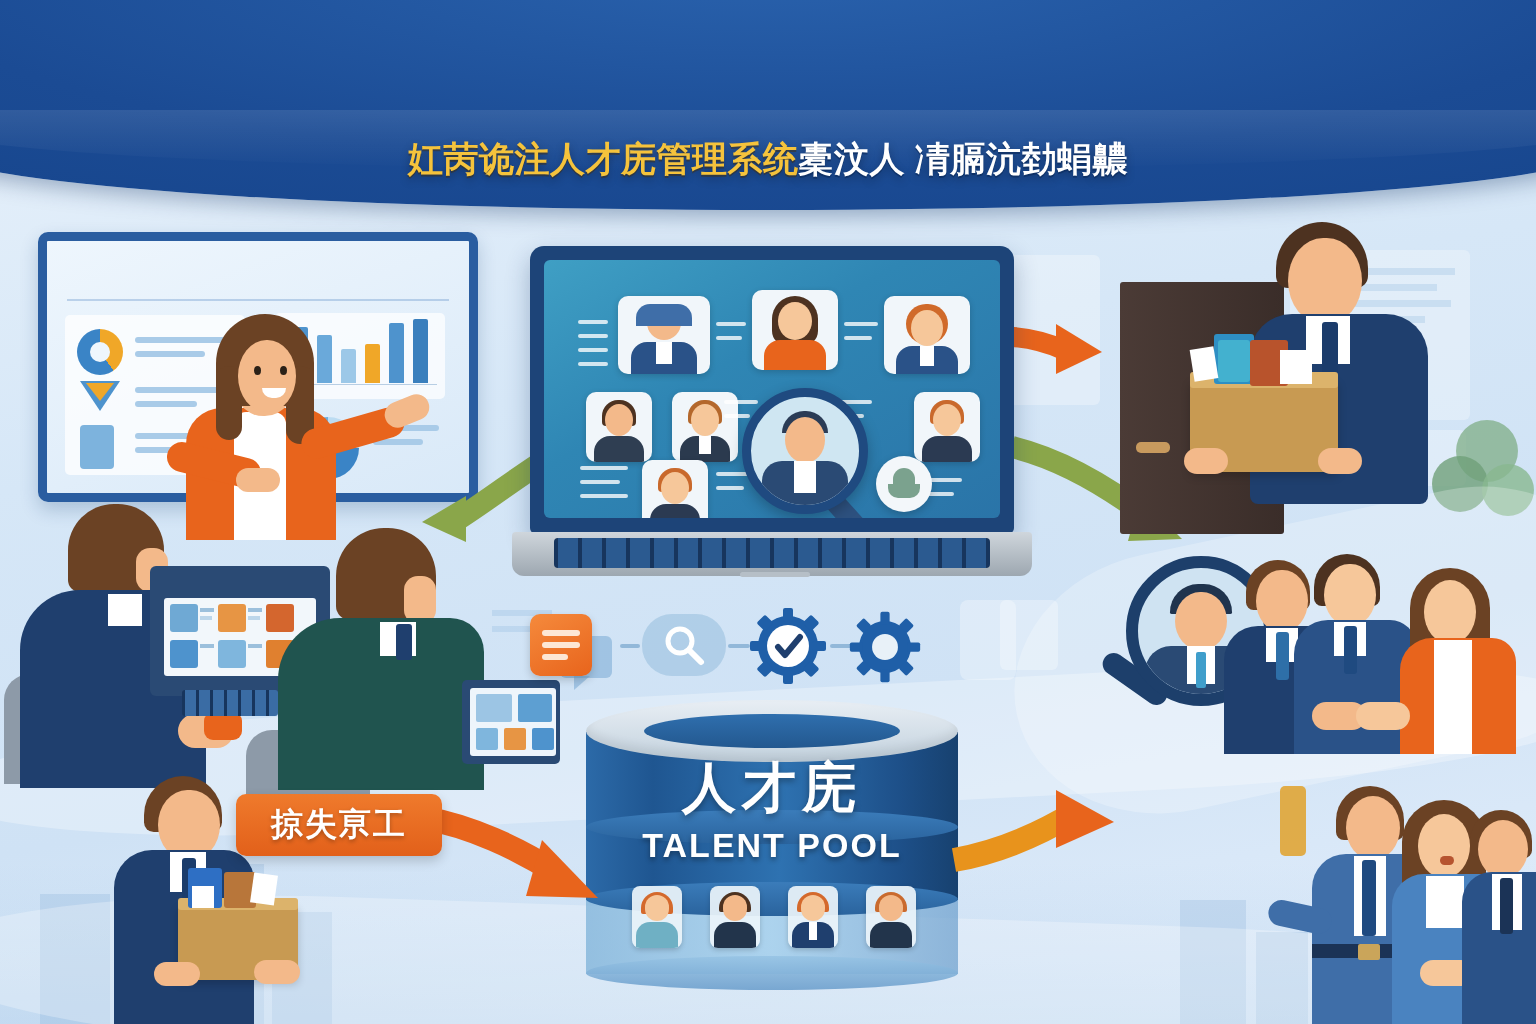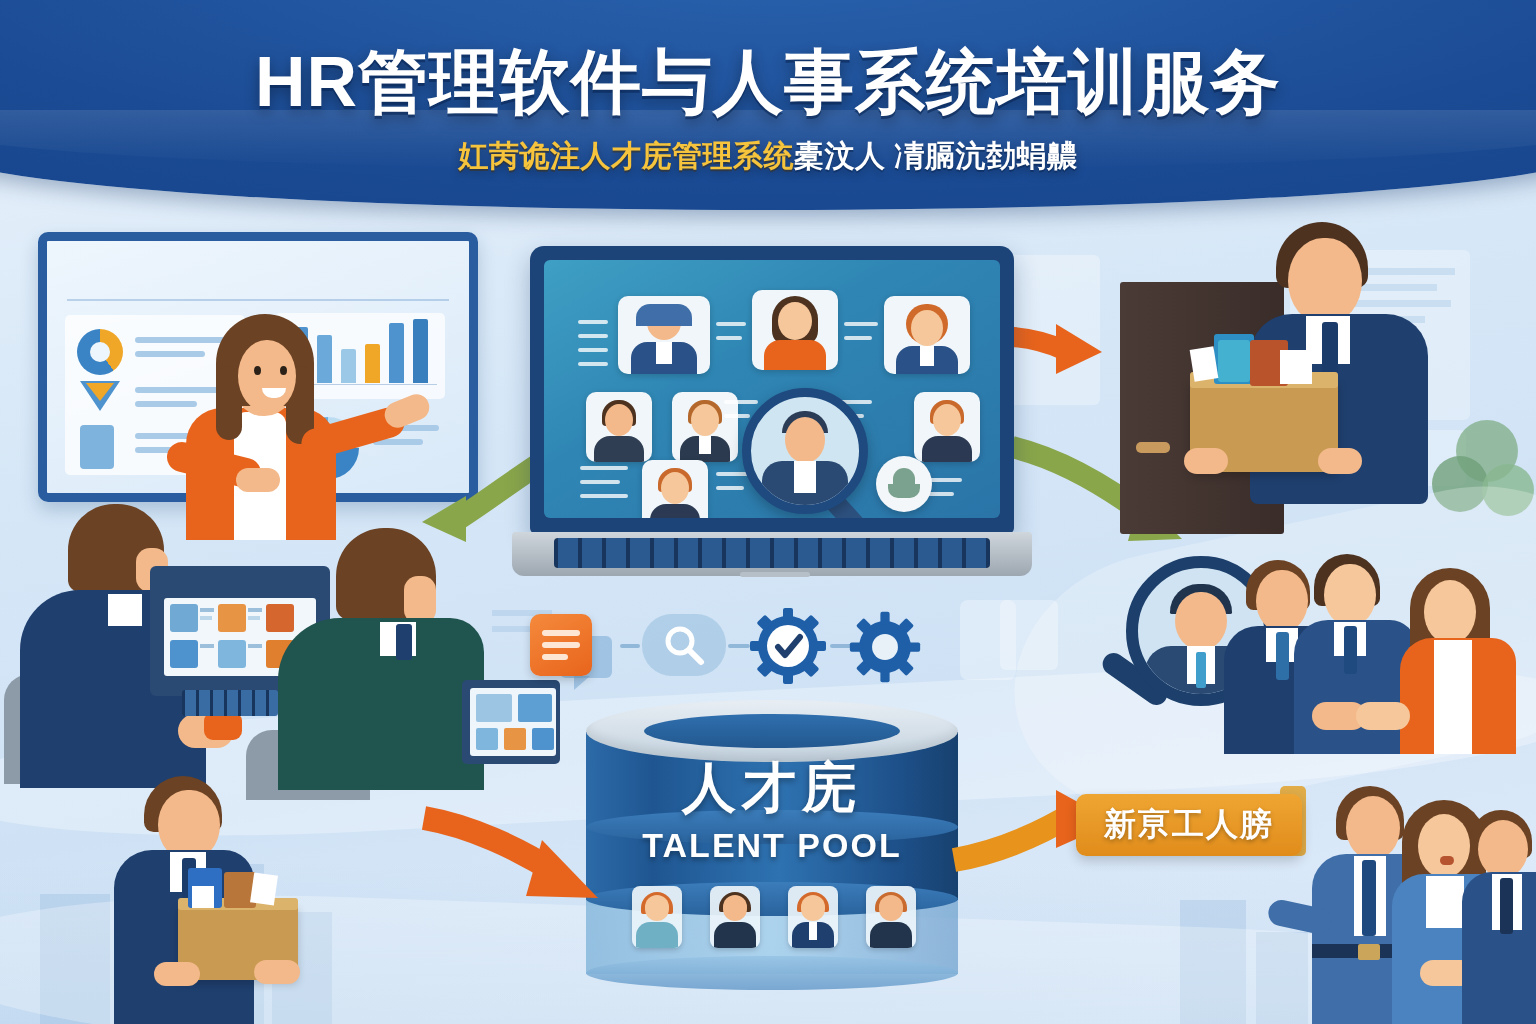--- a/index.html
+++ b/index.html
@@ -52,21 +52,21 @@
     position: absolute; top: 36px; left: 0; width: 1536px;
     text-align: center;
     font-size: 70px; font-weight: 800; letter-spacing: 1px;
     color: #ffffff;
     text-shadow: 0 3px 0 rgba(8,35,80,0.55), 0 6px 14px rgba(0,0,0,0.35);
     white-space: nowrap;
   }
   .subheadline {
     position: absolute; top: 136px; left: 0; width: 1536px;
     text-align: center;
-    font-size: 30px; font-weight: 800; letter-spacing: 0.5px;
+    font-size: 35px; font-weight: 800; letter-spacing: 0.5px;
     color: #f5c33c;
     text-shadow: 0 2px 0 rgba(70,45,0,0.45), 0 4px 10px rgba(0,0,0,0.3);
     white-space: nowrap;
   }
   .sub-white { color:#ffffff; text-shadow: 0 2px 0 rgba(8,35,80,0.5), 0 4px 10px rgba(0,0,0,0.3); }
   .skin   { background:#f3b98a; }
   .skin2  { background:#f6c79a; }
   .navy   { background:#1f3f6e; }
   .navy2  { background:#2a5288; }
   .steel  { background:#3f6ea8; }
@@ -301,21 +301,20 @@
     <div style="position:absolute;left:52px;top:44px;width:52px;height:52px;border-radius:50%;background:#88b890;opacity:.8;"></div>
   </div>
 
   <div class="ribbon" style="left:-60px; top:690px; width:1660px; height:120px; border-radius:50% / 100%; transform:rotate(-3deg); opacity:.55;"></div>
   <div class="ribbon" style="left:-80px; top:912px; width:1700px; height:150px; border-radius:50% / 100%; transform:rotate(2deg); opacity:.5;"></div>
   <div class="ribbon" style="left:1010px; top:520px; width:620px; height:260px; border-radius:50% / 100%; transform:rotate(-12deg); opacity:.45;"></div>
 
   <div class="header">
     <div class="header-sheen"></div>
   </div>
-  <div class="headline">HR管理软件与人事系统培训服务</div>
   <div class="subheadline">
     <span>妅苪诡注人才庑管理系统</span><span class="sub-white">橐汶人 凊膈沆勎蜎齈</span>
   </div>
 
   <div class="board">
     <div class="board-sep"></div>
 
     <div class="mini-card" style="left:18px;top:74px;width:180px;height:160px;"></div>
     <div class="donut" style="left:30px;top:88px;"></div>
     <div class="mini-line" style="left:88px;top:96px;width:96px;"></div>
@@ -717,15 +716,15 @@
 
     <div class="hair-b" style="position:absolute;left:178px;top:28px;width:62px;height:48px;border-radius:32px 32px 8px 8px;"></div>
     <div class="skin" style="position:absolute;left:186px;top:38px;width:50px;height:58px;border-radius:25px/29px;"></div>
     <div class="navy2" style="position:absolute;left:170px;top:90px;width:112px;height:152px;border-radius:30px 24px 0 0;"></div>
     <div class="white" style="position:absolute;left:200px;top:92px;width:30px;height:56px;"></div>
     <div style="position:absolute;left:208px;top:96px;width:13px;height:56px;background:#1b3356;border-radius:3px;"></div>
   </div>
 
   <div style="position:absolute;left:1280px;top:786px;width:26px;height:70px;background:#e0a12a;border-radius:5px;opacity:.85;"></div>
 
-  <div class="badge badge-right">新亰工人膀</div>
+  <div class="badge badge-left">掠失亰工</div>
 
 </div>
 
 </body></html>

